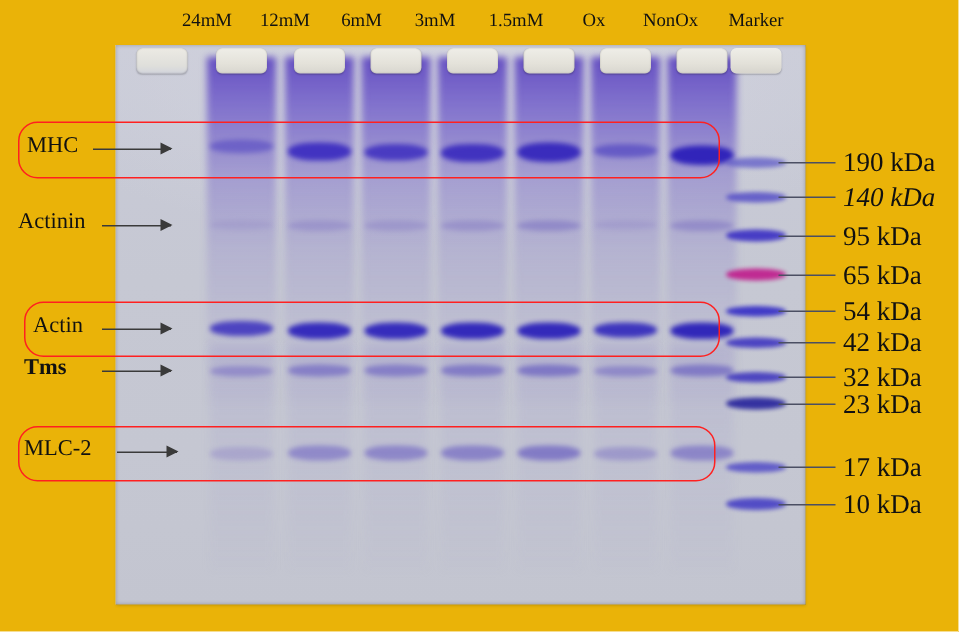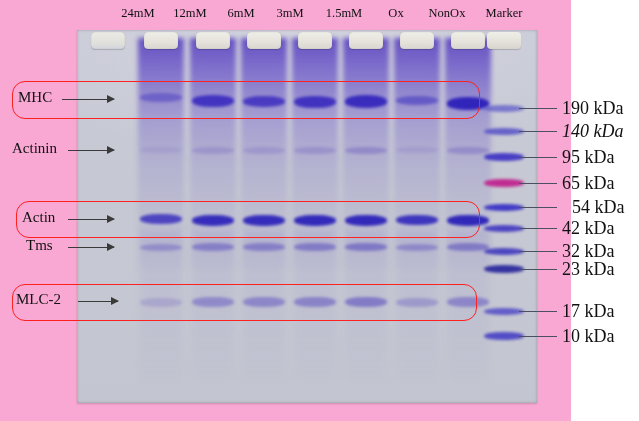--- a/index.html
+++ b/index.html
@@ -1,19 +1,19 @@
 <!DOCTYPE html>
 <html><head>
 <meta charset="utf-8">
 <style>
   html,body{margin:0;padding:0;background:#ffffff;}
   body{width:639px;height:421px;position:relative;overflow:hidden;
        font-family:"Liberation Serif","DejaVu Serif",serif;}
 
-  #fig{position:absolute;left:0;top:0;width:571px;height:421px;background:#f9a8d4;}
+  #fig{position:absolute;left:0;top:0;width:639px;height:421px;background:#eab308;}
 
   
   .col-head{position:absolute;top:6px;font-size:12.5px;color:#111;
             text-align:center;white-space:nowrap;letter-spacing:0px;}
 
   
   #gel{position:absolute;left:77px;top:30px;width:460px;height:373px;
        background:
          radial-gradient(120% 60% at 50% 0%,   #d3d4de 0%, rgba(211,212,222,0) 60%),
          linear-gradient(180deg,#c9cbd8 0%, #c6c8d3 42%, #c5c7d2 72%, #c3c5d0 100%);
@@ -183,21 +183,21 @@
   <div id="mwaxis">
       <div class="tick" style="left: 519px; width: 38px; top: 108px;"></div>
       <div class="mw-label" style="left: 562px; top: 98px;">190 kDa</div>
       <div class="tick" style="left: 519px; width: 38px; top: 131px;"></div>
       <div class="mw-label" style="left: 562px; top: 121px; font-style: italic;">140 kDa</div>
       <div class="tick" style="left: 519px; width: 38px; top: 157px;"></div>
       <div class="mw-label" style="left: 562px; top: 147px;">95 kDa</div>
       <div class="tick" style="left: 519px; width: 38px; top: 183px;"></div>
       <div class="mw-label" style="left: 562px; top: 173px;">65 kDa</div>
       <div class="tick" style="left: 519px; width: 38px; top: 207px;"></div>
-      <div class="mw-label" style="left: 562px; top: 197px; margin-left: 10px;">54 kDa</div>
+      <div class="mw-label" style="left: 562px; top: 197px;">54 kDa</div>
       <div class="tick" style="left: 519px; width: 38px; top: 228px;"></div>
       <div class="mw-label" style="left: 562px; top: 218px;">42 kDa</div>
       <div class="tick" style="left: 519px; width: 38px; top: 251px;"></div>
       <div class="mw-label" style="left: 562px; top: 241px;">32 kDa</div>
       <div class="tick" style="left: 519px; width: 38px; top: 269px;"></div>
       <div class="mw-label" style="left: 562px; top: 259px;">23 kDa</div>
       <div class="tick" style="left: 519px; width: 38px; top: 311px;"></div>
       <div class="mw-label" style="left: 562px; top: 301px;">17 kDa</div>
       <div class="tick" style="left: 519px; width: 38px; top: 336px;"></div>
       <div class="mw-label" style="left: 562px; top: 326px;">10 kDa</div>
@@ -212,21 +212,21 @@
       <div class="p-label" style="left: 12px; top: 140px;">Actinin</div>
       <div class="arrow" style="left: 68px; width: 46px; top: 145px;">
         <span class="shaft"></span>
         <span class="head"></span>
       </div>
       <div class="p-label" style="left: 22px; top: 209px;">Actin</div>
       <div class="arrow" style="left: 68px; width: 46px; top: 214px;">
         <span class="shaft"></span>
         <span class="head"></span>
       </div>
-      <div class="p-label" style="left: 26px; top: 237px;">Tms</div>
+      <div class="p-label" style="left: 16px; top: 237px; font-weight: bold;">Tms</div>
       <div class="arrow" style="left: 68px; width: 46px; top: 242px;">
         <span class="shaft"></span>
         <span class="head"></span>
       </div>
       <div class="p-label" style="left: 16px; top: 291px;">MLC-2</div>
       <div class="arrow" style="left: 78px; width: 40px; top: 296px;">
         <span class="shaft"></span>
         <span class="head"></span>
       </div>
     </div>

